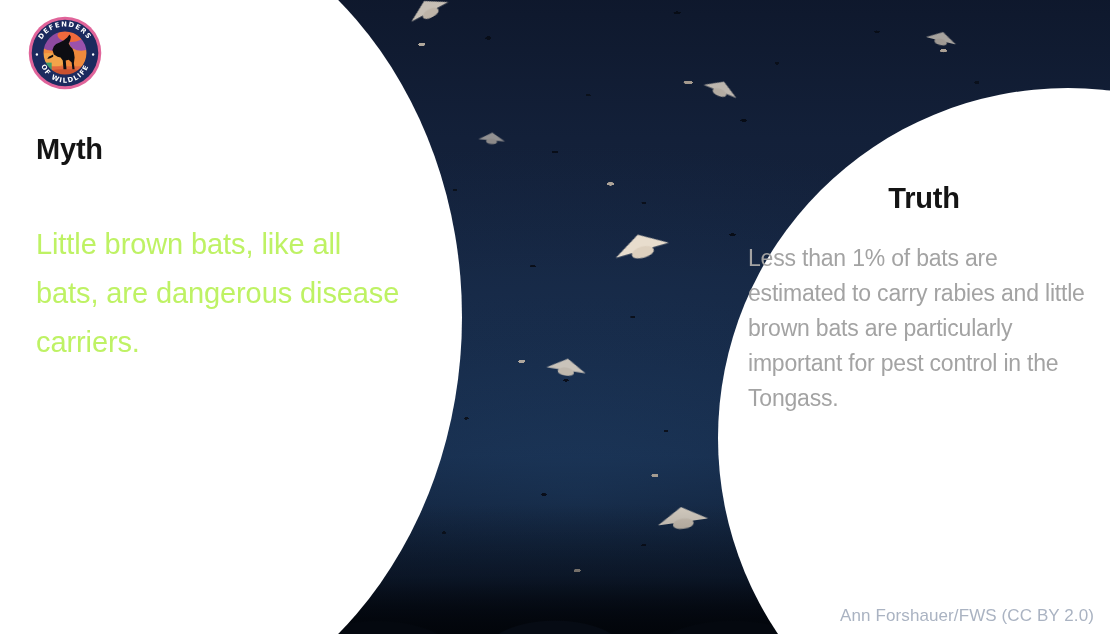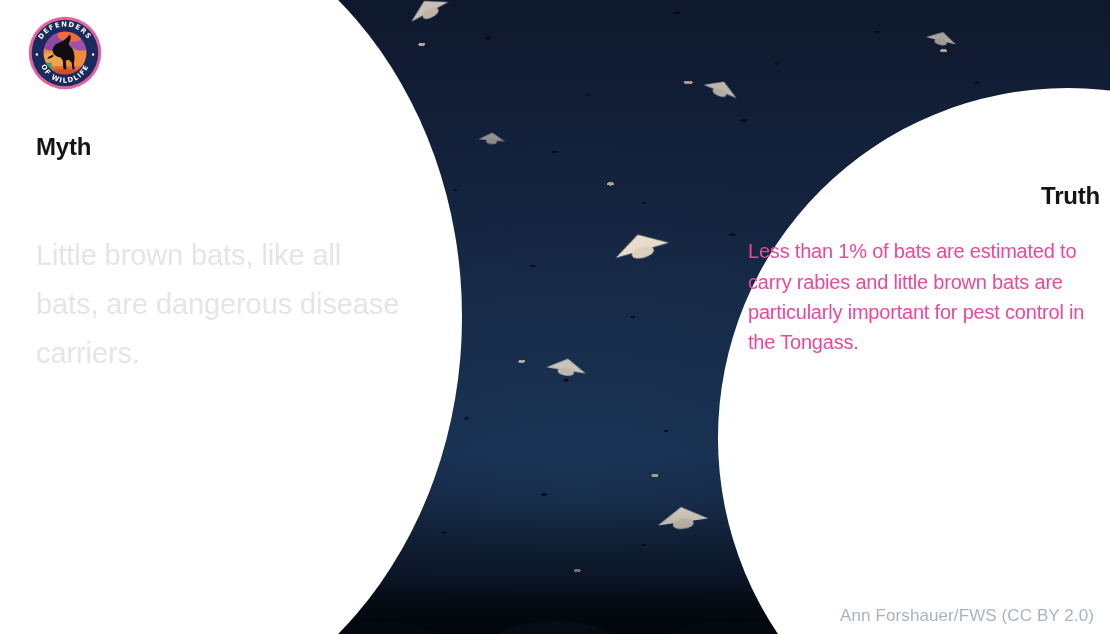--- a/index.html
+++ b/index.html
@@ -169,48 +169,48 @@
   }
 
   
   #myth-block {
     position: absolute;
     left: 36px; top: 134px;
     width: 370px;
     z-index: 5;
   }
   .heading {
-    font-size: 24px;
+    font-size: 29px;
     font-weight: bold;
     color: #141414;
     letter-spacing: -0.2px;
     line-height: 1.05;
     margin: 0;
   }
   #myth-body {
-    margin: 72px 0 0 0;
+    margin: 56px 0 0 0;
     font-size: 29px;
     line-height: 1.68;
-    color: #e5e5e5;
+    color: #bef264;
     letter-spacing: -0.1px;
   }
 
   
   #truth-block {
     position: absolute;
     left: 748px; top: 183px;
     width: 352px;
     z-index: 5;
   }
-  #truth-heading { text-align: right; }
+  #truth-heading { text-align: center; }
   #truth-body {
     margin: 28px 0 0 0;
-    font-size: 20px;
+    font-size: 23px;
     line-height: 1.52;
-    color: #ec4899;
+    color: #a3a3a3;
     letter-spacing: -0.2px;
   }
 
   
   #credit {
     position: absolute;
     right: 16px; bottom: 8px;
     font-size: 17px;
     color: #aab3c2;
     letter-spacing: 0.1px;

